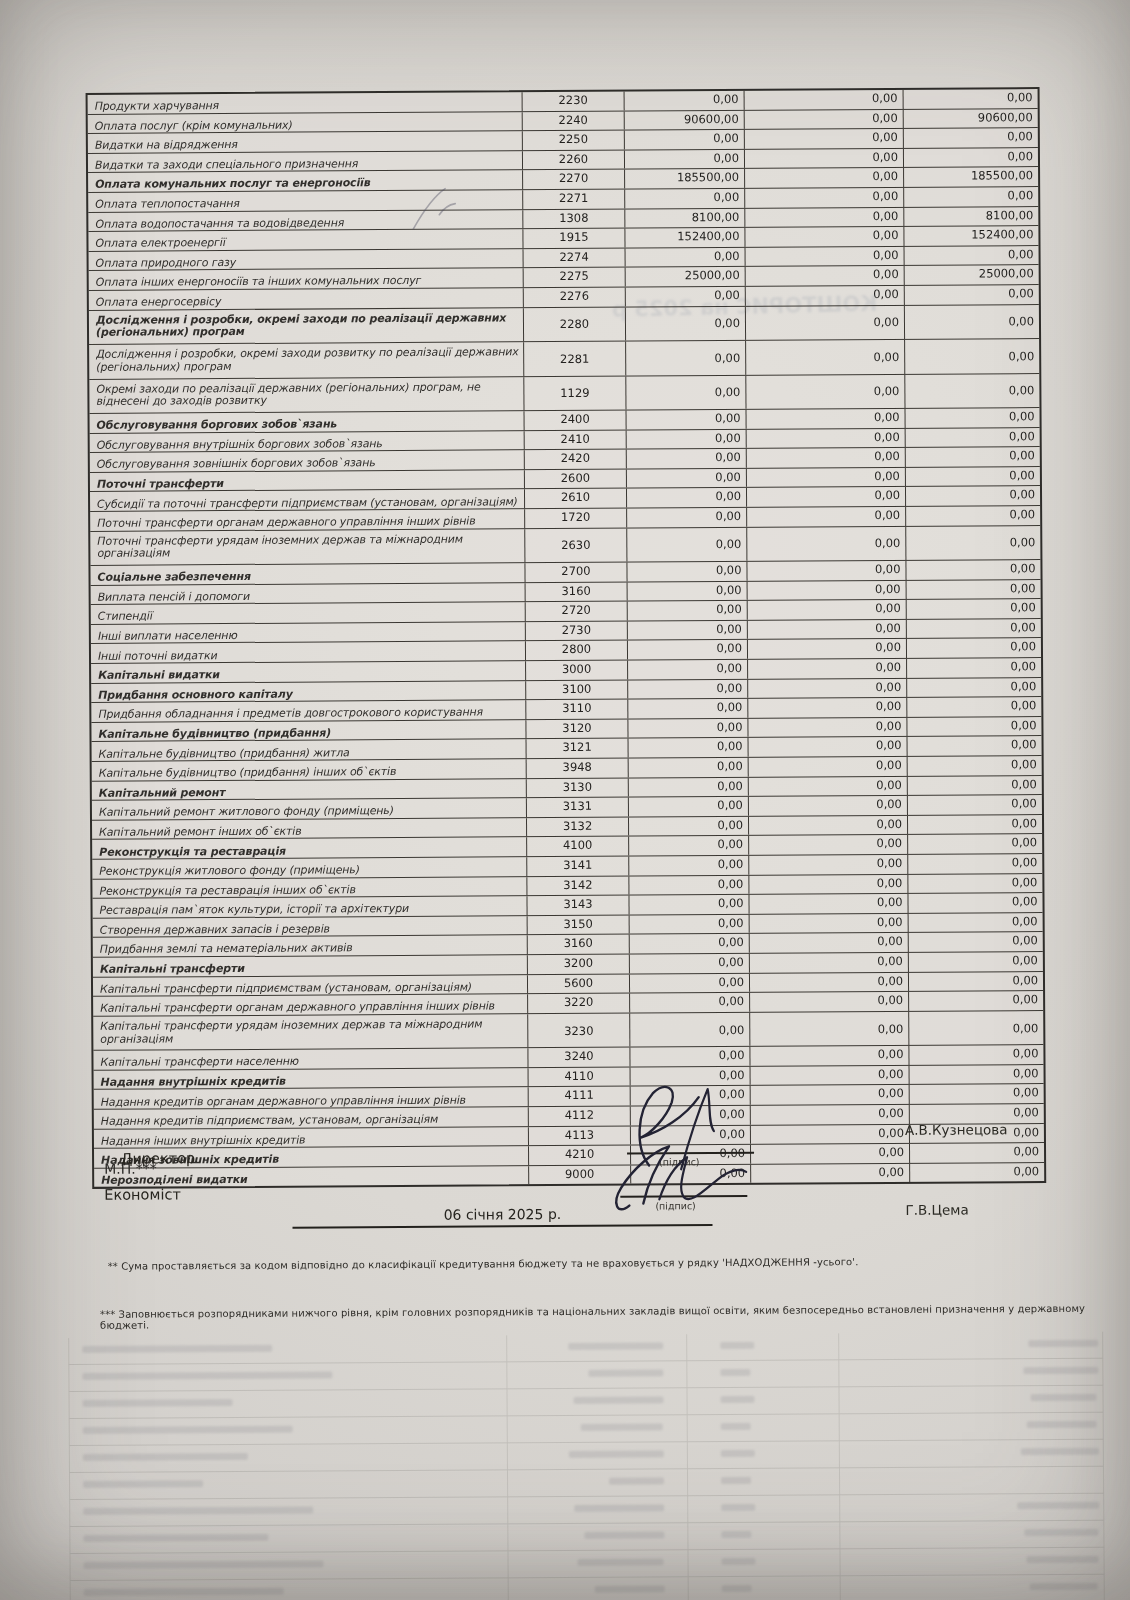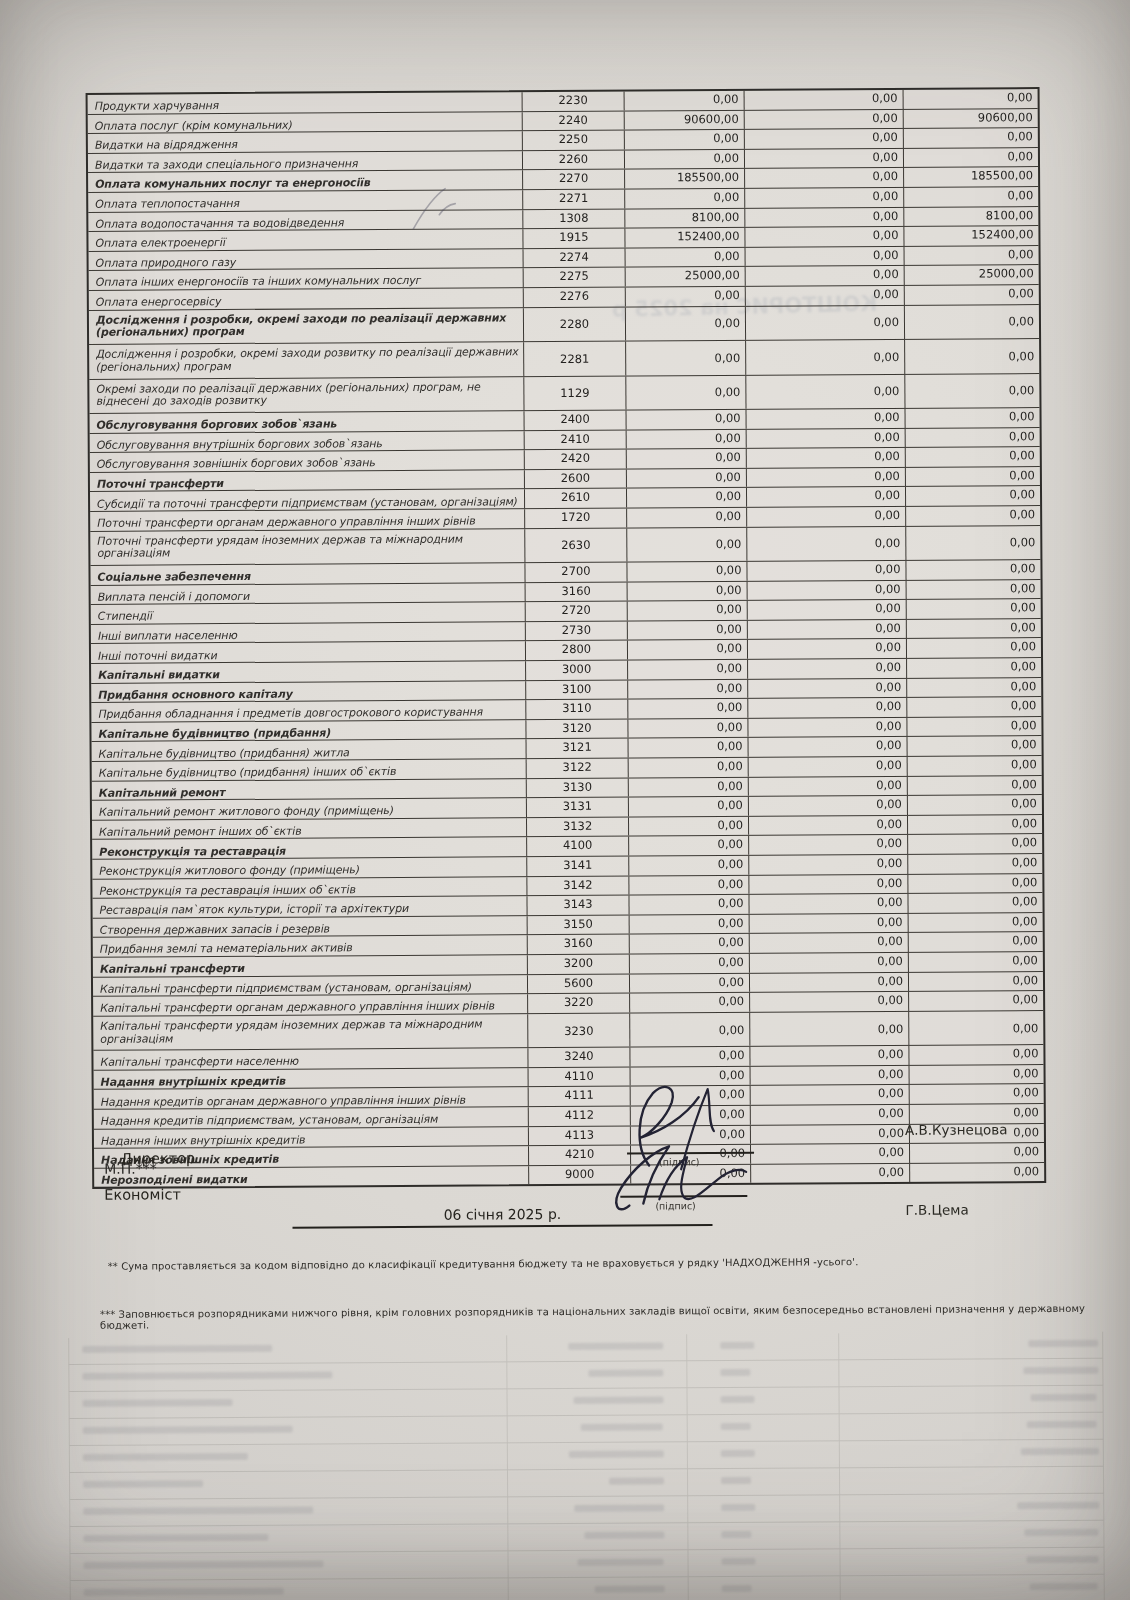--- a/index.html
+++ b/index.html
@@ -296,21 +296,21 @@
   </div>
         <div class="row">
     <div class="cell name">Капітальне будівництво (придбання) житла</div>
     <div class="cell code">3121</div>
     <div class="cell val v1">0,00</div>
     <div class="cell val v2">0,00</div>
     <div class="cell val v3">0,00</div>
   </div>
         <div class="row">
     <div class="cell name">Капітальне будівництво (придбання) інших об`єктів</div>
-    <div class="cell code">3122</div>
+    <div class="cell code">3948</div>
     <div class="cell val v1">0,00</div>
     <div class="cell val v2">0,00</div>
     <div class="cell val v3">0,00</div>
   </div>
         <div class="row bold">
     <div class="cell name">Капітальний ремонт</div>
     <div class="cell code">3130</div>
     <div class="cell val v1">0,00</div>
     <div class="cell val v2">0,00</div>
     <div class="cell val v3">0,00</div>

